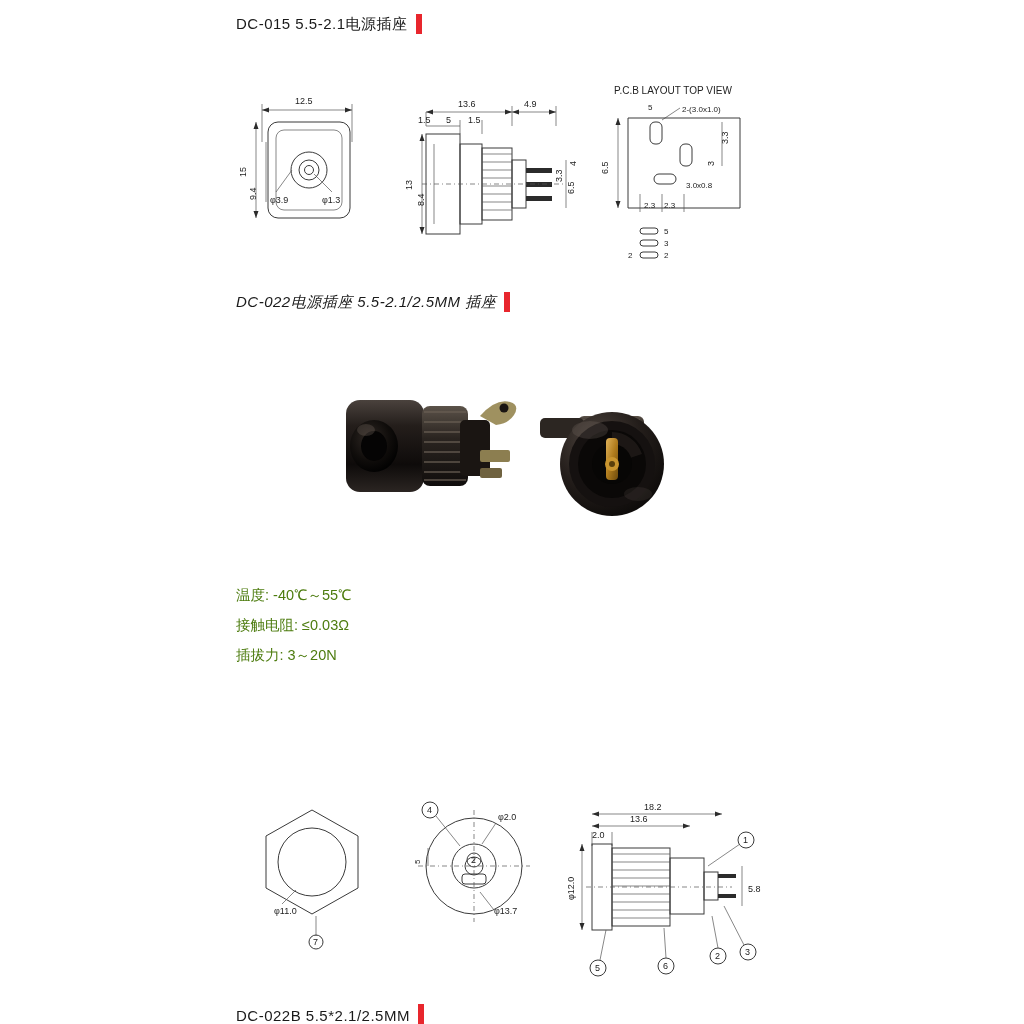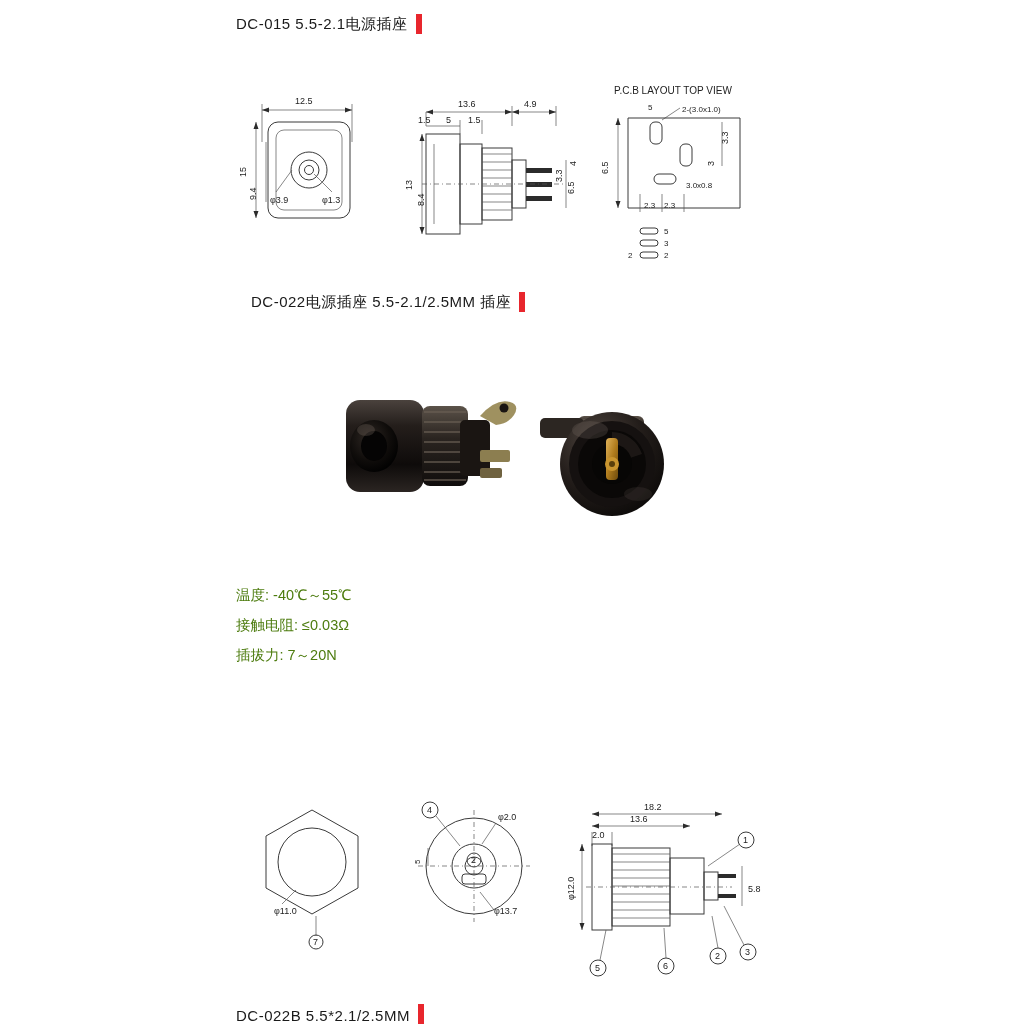--- a/index.html
+++ b/index.html
@@ -159,21 +159,21 @@
           <rect class="ln" x="0" y="12" width="18" height="6" rx="3"></rect>
           <text class="t8" x="24" y="18">3</text>
           <rect class="ln" x="0" y="24" width="18" height="6" rx="3"></rect>
           <text class="t8" x="24" y="30">2</text>
           <text class="t8" x="-12" y="30">2</text>
         </g>
       </g>
     </svg>
   </div>
 
-  <div class="heading" style="left:251px;top:292px;">
+  <div class="heading" style="left:236px;top:292px;font-style:italic;">
     <span class="txt">DC-022电源插座 5.5-2.1/2.5MM 插座</span>
     <span class="redbar"></span>
   </div>
 
   <div class="photo" style="left:330px;top:372px;">
     <svg width="370" height="190" viewBox="0 0 370 190">
       <defs>
         <linearGradient id="gBody" x1="0" y1="0" x2="0" y2="1">
           <stop offset="0%" stop-color="#4a423d"></stop>
           <stop offset="28%" stop-color="#241e1b"></stop>
@@ -253,21 +253,21 @@
 
         <ellipse cx="60" cy="58" rx="18" ry="9" fill="#7b6f66" opacity=".25"></ellipse>
         <ellipse cx="108" cy="122" rx="14" ry="7" fill="#6a6058" opacity=".18"></ellipse>
       </g>
     </svg>
   </div>
 
   <div class="specs">
     <div>温度: -40℃～55℃</div>
     <div>接触电阻: ≤0.03Ω</div>
-    <div>插拔力: 7～20N</div>
+    <div>插拔力: 3～20N</div>
   </div>
 
   <div class="dwg" style="left:252px;top:796px;">
     <svg width="520" height="190" viewBox="0 0 520 190">
 
       <g>
         <polygon class="ln" points="60,14 106,40 106,92 60,118 14,92 14,40"></polygon>
         <circle class="ln" cx="60" cy="66" r="34"></circle>
         <line class="lnthin" x1="44" y1="94" x2="30" y2="108"></line>
         <text class="t" x="22" y="118">φ11.0</text>

